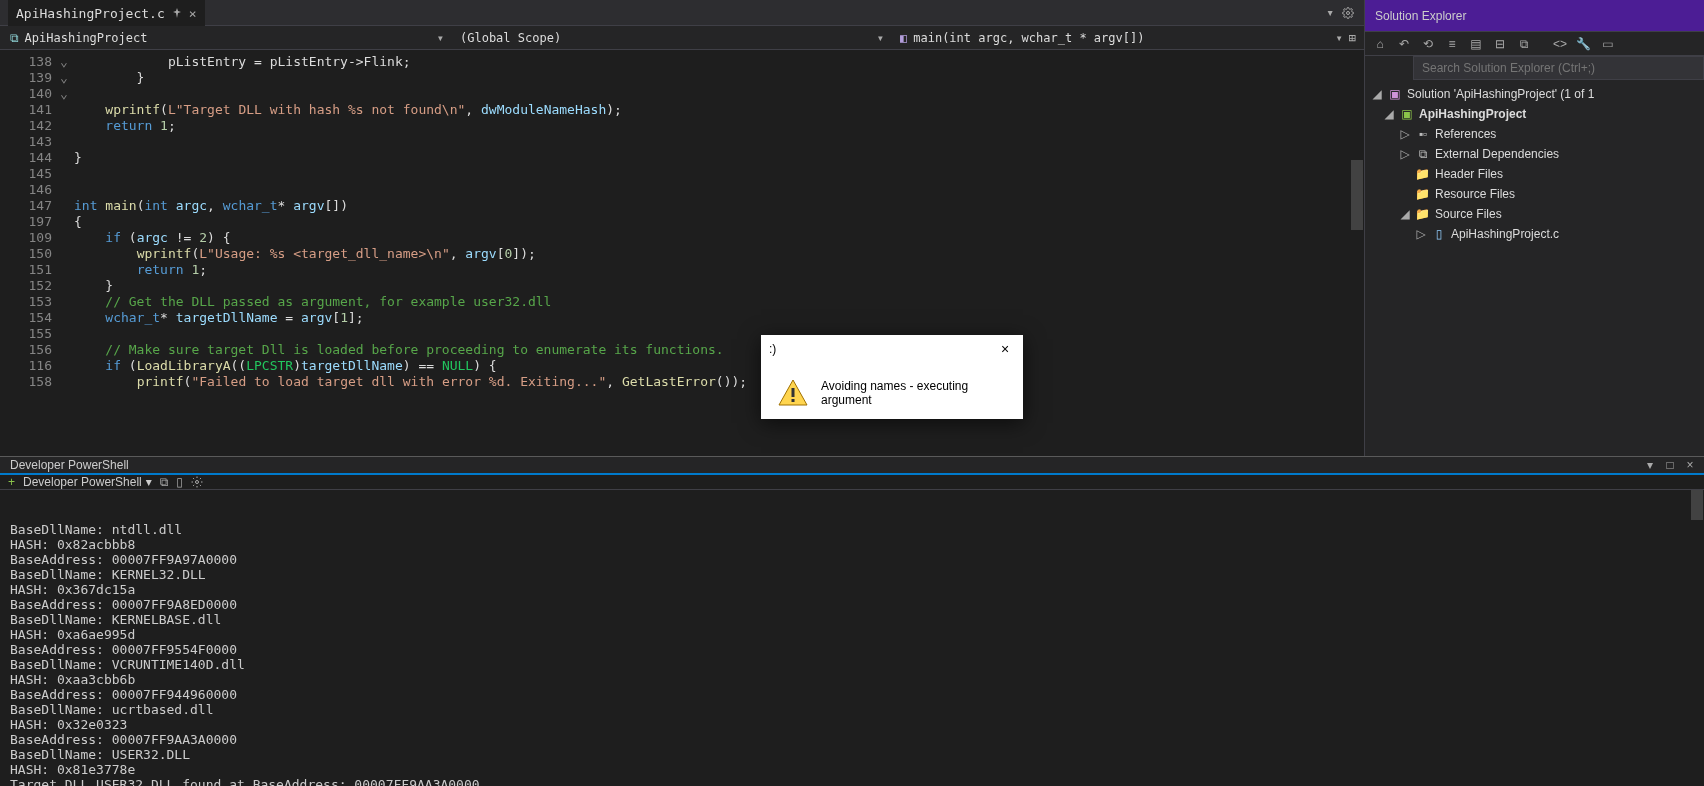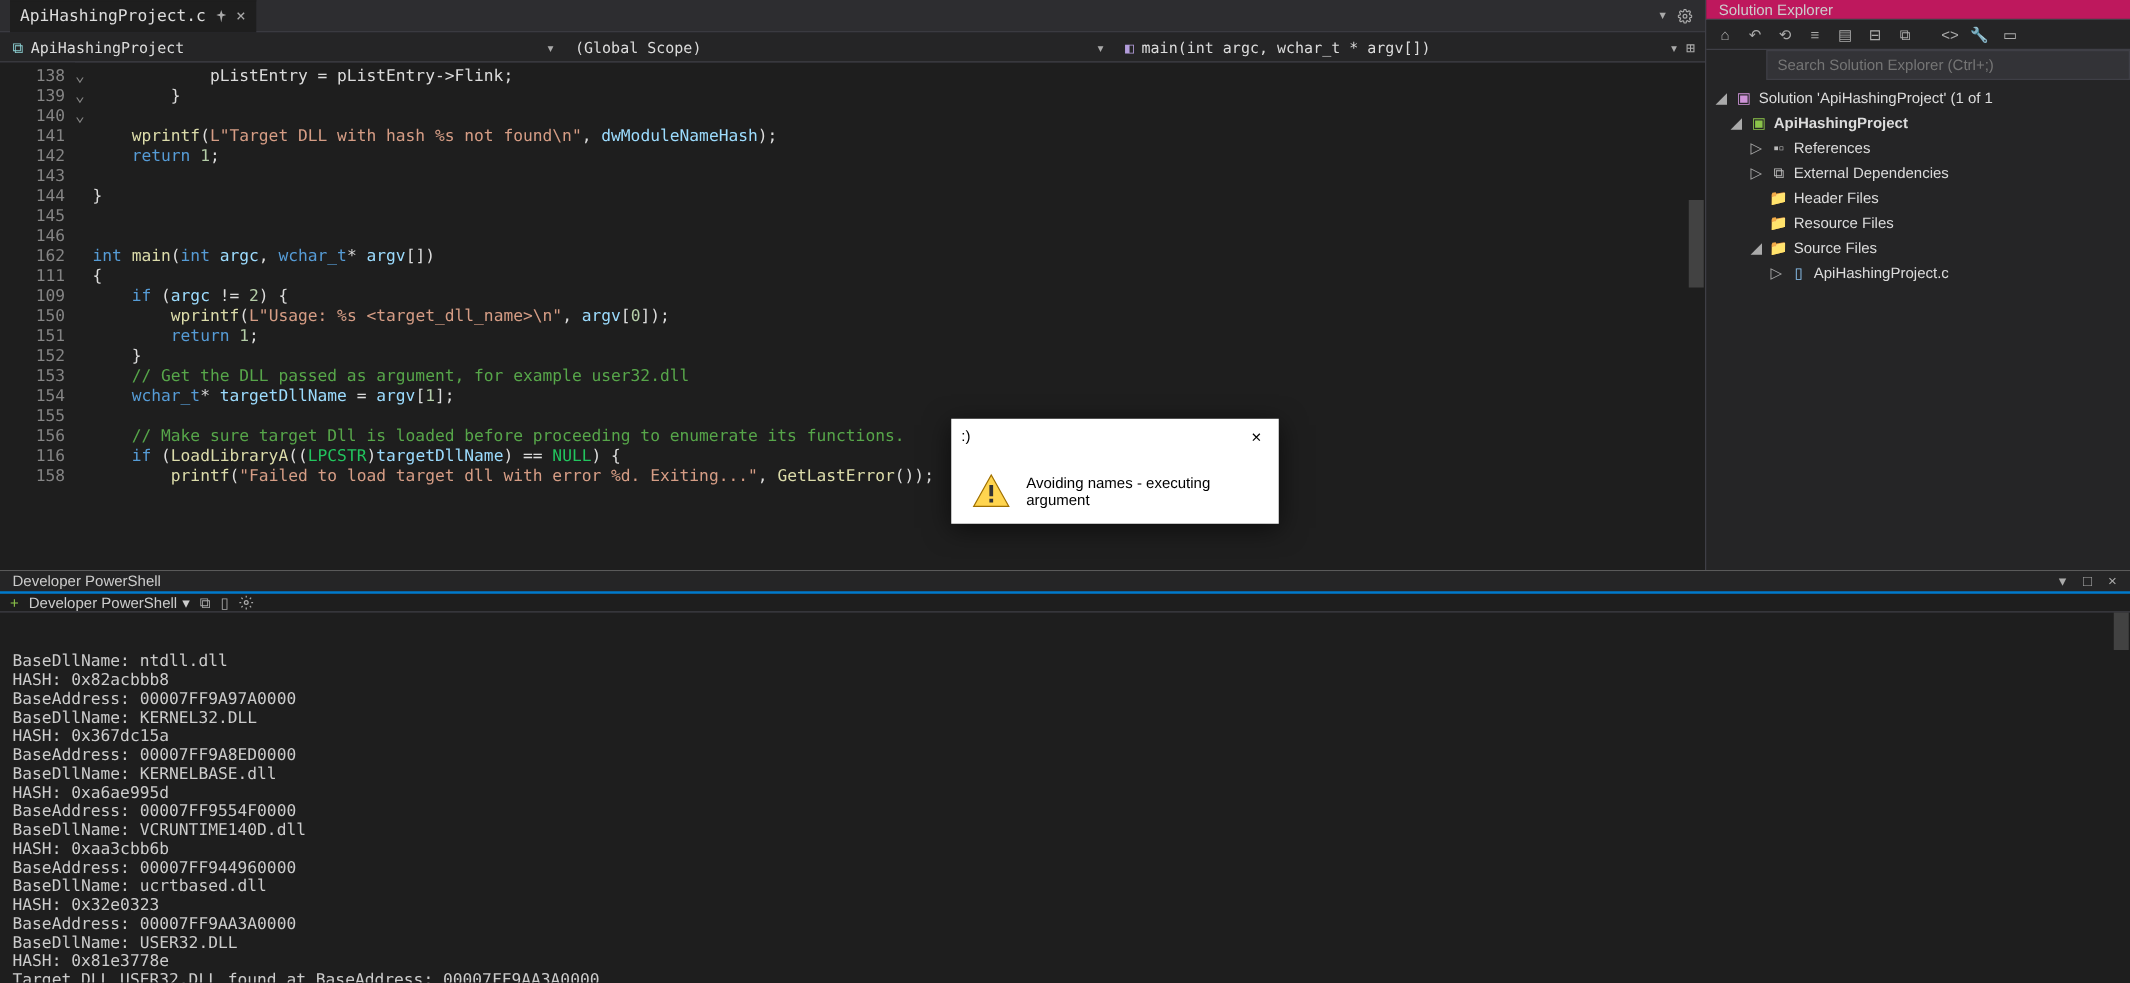--- a/index.html
+++ b/index.html
@@ -31,21 +31,21 @@
 .t-id { color:#9cdcfe; }
 .t-fn { color:#dcdcaa; }
 .t-str { color:#d69d85; }
 .t-num { color:#b5cea8; }
 .t-cm { color:#57a64a; }
 .t-macro { color:#22c55e; }
 .scrollv { position:absolute; right:0; top:50px; bottom:0; width:14px; background:#1e1e1e; }
 .scrollthumb { position:absolute; right:1px; width:12px; top:60px; height:70px; background:#424242; }
 
 .solution { width:340px; background:#252526; border-left:1px solid #3f3f46; display:flex; flex-direction:column; font-family:"Segoe UI",sans-serif; font-size:12px; }
-.sol-title { height:16px; display:flex; align-items:center; padding-left:10px; background:#be185d; color:#ccc; border-bottom:1px solid #3f3f46; }
+.sol-title { height:32px; display:flex; align-items:center; padding-left:10px; background:#4c1d95; color:#ccc; border-bottom:1px solid #3f3f46; }
 .sol-toolbar { height:24px; display:flex; align-items:center; gap:6px; padding:0 6px; border-bottom:1px solid #3f3f46; color:#aaa; }
 .sol-toolbar .ic { width:18px; height:18px; display:flex; align-items:center; justify-content:center; cursor:pointer; }
 .sol-search { height:24px;margin-left:48px; }
 .sol-search input { width:100%; height:24px; background:#333337; border:1px solid #3f3f46; color:#ccc; padding:0 8px; font-size:12px; outline:none; }
 .tree { flex:1; padding:4px 0; }
 .tree .node { display:flex; align-items:center; gap:4px; height:20px; padding-left:6px; cursor:pointer; }
 .tw { width:12px; text-align:center; color:#aaa; }
 .ni { width:16px; text-align:center; }
 .sol { color:#ce93d8; }
 .prj { color:#8bc34a; }
@@ -126,22 +126,22 @@
         <div class="gutter" id="gutter">
             <div class="row">138</div>
             <div class="row">139</div>
             <div class="row">140</div>
             <div class="row">141</div>
             <div class="row">142</div>
             <div class="row">143</div>
             <div class="row">144</div>
             <div class="row">145</div>
             <div class="row">146</div>
-            <div class="row">162</div>
-            <div class="row">111</div>
+            <div class="row">147</div>
+            <div class="row">197</div>
             <div class="row">109</div>
             <div class="row">150</div>
             <div class="row">151</div>
             <div class="row">152</div>
             <div class="row">153</div>
             <div class="row">154</div>
             <div class="row">155</div>
             <div class="row">156</div>
             <div class="row">116</div>
             <div class="row">158</div>

